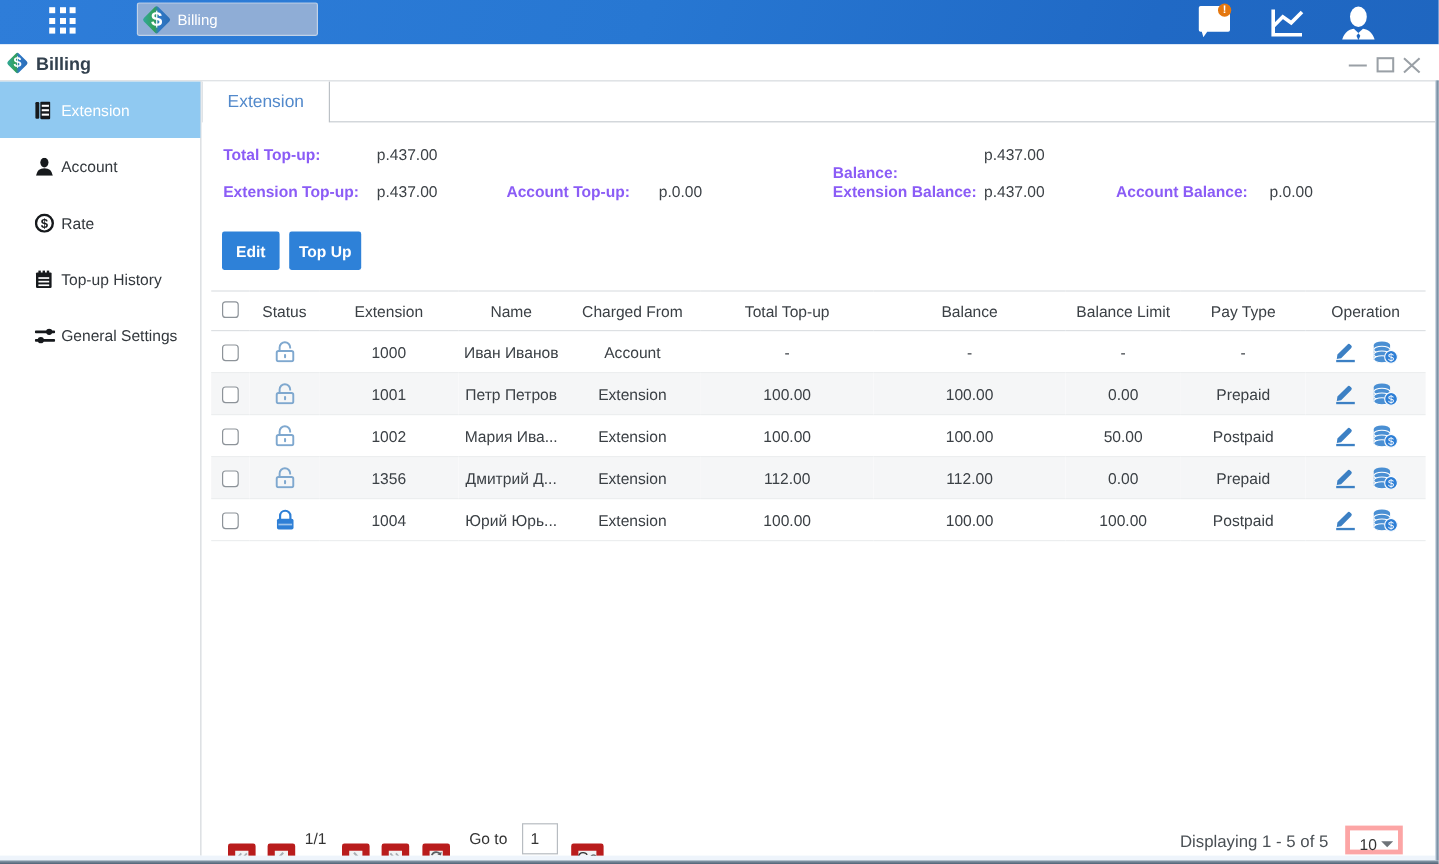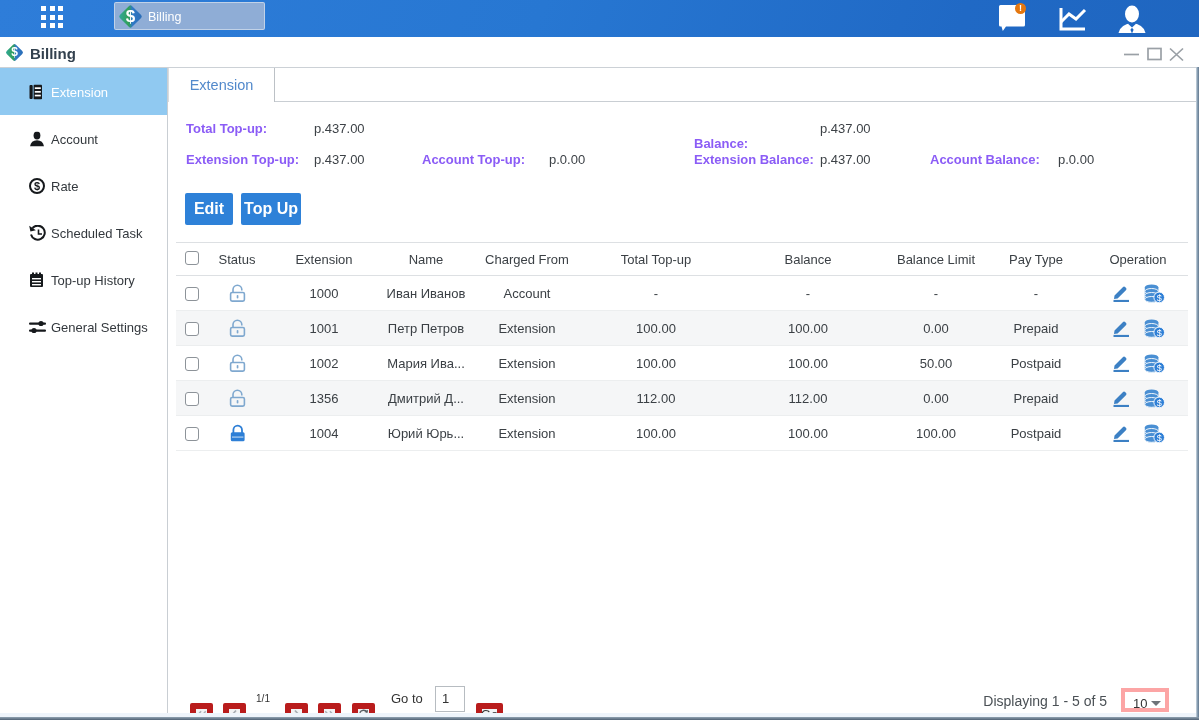--- a/index.html
+++ b/index.html
@@ -32,21 +32,21 @@
 .mitem.sel { background:#90c9f1; color:#fff; }
 
 #content { position:absolute; left:168px; top:68px; width:1028px; height:645px; background:#fff; }
 #tabstrip { position:absolute; left:0; top:0; width:1028px; height:34px; }
 #tabstrip .strip-border { position:absolute; left:107px; right:0; bottom:0; height:1px; background:#c9ced3; }
 #tab1 { position:absolute; left:0; top:0; width:107px; height:34px; background:#fff;
   border-right:1px solid #bcc1c6; border-left:1px solid #d8dce0; color:#5289cb; font-size:14.5px;
   display:flex; align-items:center; justify-content:center; }
 .lbl { position:absolute; font-size:13px; font-weight:bold; color:#8b5cf6; }
 .val { position:absolute; font-size:13px; color:#3d4247; }
-.btn { position:absolute; top:125px; height:32px; background:#2e81d8; color:#fff; font-size:16px; font-weight:bold;
+.btn { position:absolute; top:125px; height:32px; background:#2e81d8; color:#fff; font-size:13px; font-weight:bold;
   border-radius:2px; display:flex; align-items:center; justify-content:center; }
 
 #tbl { position:absolute; left:8px; top:174px; width:1013px; }
 table { border-collapse:collapse; table-layout:fixed; width:1012px; }
 th { height:33px; border-top:1px solid #dde0e3; border-bottom:1px solid #dde0e3;
   font-weight:normal; font-size:13px; color:#3b4045; text-align:center; }
 td { height:35px; border-bottom:1px solid #eceeef; font-size:13px; color:#3b4045; text-align:center;
   overflow:hidden; white-space:nowrap; }
 tr.alt td { background:#f5f6f7; }
 .cb { display:inline-block; width:14px; height:14px; border:1px solid #8d9399; border-radius:3px; background:#fff; vertical-align:middle; }
@@ -129,28 +129,20 @@
           <path d="M1 15 q1 -6.2 7 -6.2 q6 0 7 6.2 z" fill="#16191c"></path>
         </svg>
         <span class="mtxt">Account</span>
       </div>
     <div class="mitem">
         <svg width="16" height="16" viewBox="0 0 16 16">
           <circle cx="8" cy="8" r="7" fill="none" stroke="#16191c" stroke-width="2"></circle>
           <text x="8" y="12" font-size="11" font-weight="bold" text-anchor="middle" fill="#16191c" font-family="Liberation Sans">$</text>
         </svg>
         <span class="mtxt">Rate</span>
-      </div>
-    <div class="mitem">
-        <svg width="17" height="16" viewBox="0 0 17 16">
-          <path d="M3.5 3 a7 7 0 1 1 -1.5 6.5" fill="none" stroke="#16191c" stroke-width="2"></path>
-          <path d="M0.2 0.8 l1.2 5.6 5.5 -1.2 z" fill="#16191c"></path>
-          <path d="M9.5 4.5 v4.5 h3.5" stroke="#16191c" stroke-width="1.6" fill="none"></path>
-        </svg>
-        <span class="mtxt">Scheduled Task</span>
       </div>
     <div class="mitem">
         <svg width="15" height="16" viewBox="0 0 15 16">
           <rect x="1" y="2" width="13" height="13" rx="1" fill="#16191c"></rect>
           <rect x="3" y="0.5" width="2" height="3" fill="#16191c"></rect>
           <rect x="6.5" y="0.5" width="2" height="3" fill="#16191c"></rect>
           <rect x="10" y="0.5" width="2" height="3" fill="#16191c"></rect>
           <rect x="3" y="6" width="9" height="1.4" fill="#fff"></rect>
           <rect x="3" y="9" width="9" height="1.4" fill="#fff"></rect>
           <rect x="3" y="12" width="9" height="1.4" fill="#fff"></rect>
@@ -368,21 +360,21 @@
     <div class="pbtn" style="left:0;">
         <svg width="13" height="12" viewBox="0 0 13 12">
           <path d="M6 1.5 L2 6 L6 10.5 M11.5 1.5 L7.5 6 L11.5 10.5" stroke="#a8aeb4" stroke-width="1.8" fill="none"></path>
         </svg>
       </div>
     <div class="pbtn" style="left:32.5px;">
         <svg width="8" height="12" viewBox="0 0 8 12">
           <path d="M6 1.5 L2 6 L6 10.5" stroke="#a8aeb4" stroke-width="1.8" fill="none"></path>
         </svg>
       </div>
-    <div style="position:absolute; left:57px; top:0; width:32px; text-align:center; line-height:23px; font-size:10px; color:#333;">1/1</div>
+    <div style="position:absolute; left:57px; top:0; width:32px; text-align:center; line-height:23px; font-size:13px; color:#333;">1/1</div>
     <div class="pbtn" style="left:95px;">
         <svg width="8" height="12" viewBox="0 0 8 12">
           <path d="M2 1.5 L6 6 L2 10.5" stroke="#a8aeb4" stroke-width="1.8" fill="none"></path>
         </svg>
       </div>
     <div class="pbtn" style="left:127.5px;">
         <svg width="13" height="12" viewBox="0 0 13 12">
           <path d="M1.5 1.5 L5.5 6 L1.5 10.5 M7 1.5 L11 6 L7 10.5" stroke="#a8aeb4" stroke-width="1.8" fill="none"></path>
         </svg>
       </div>

